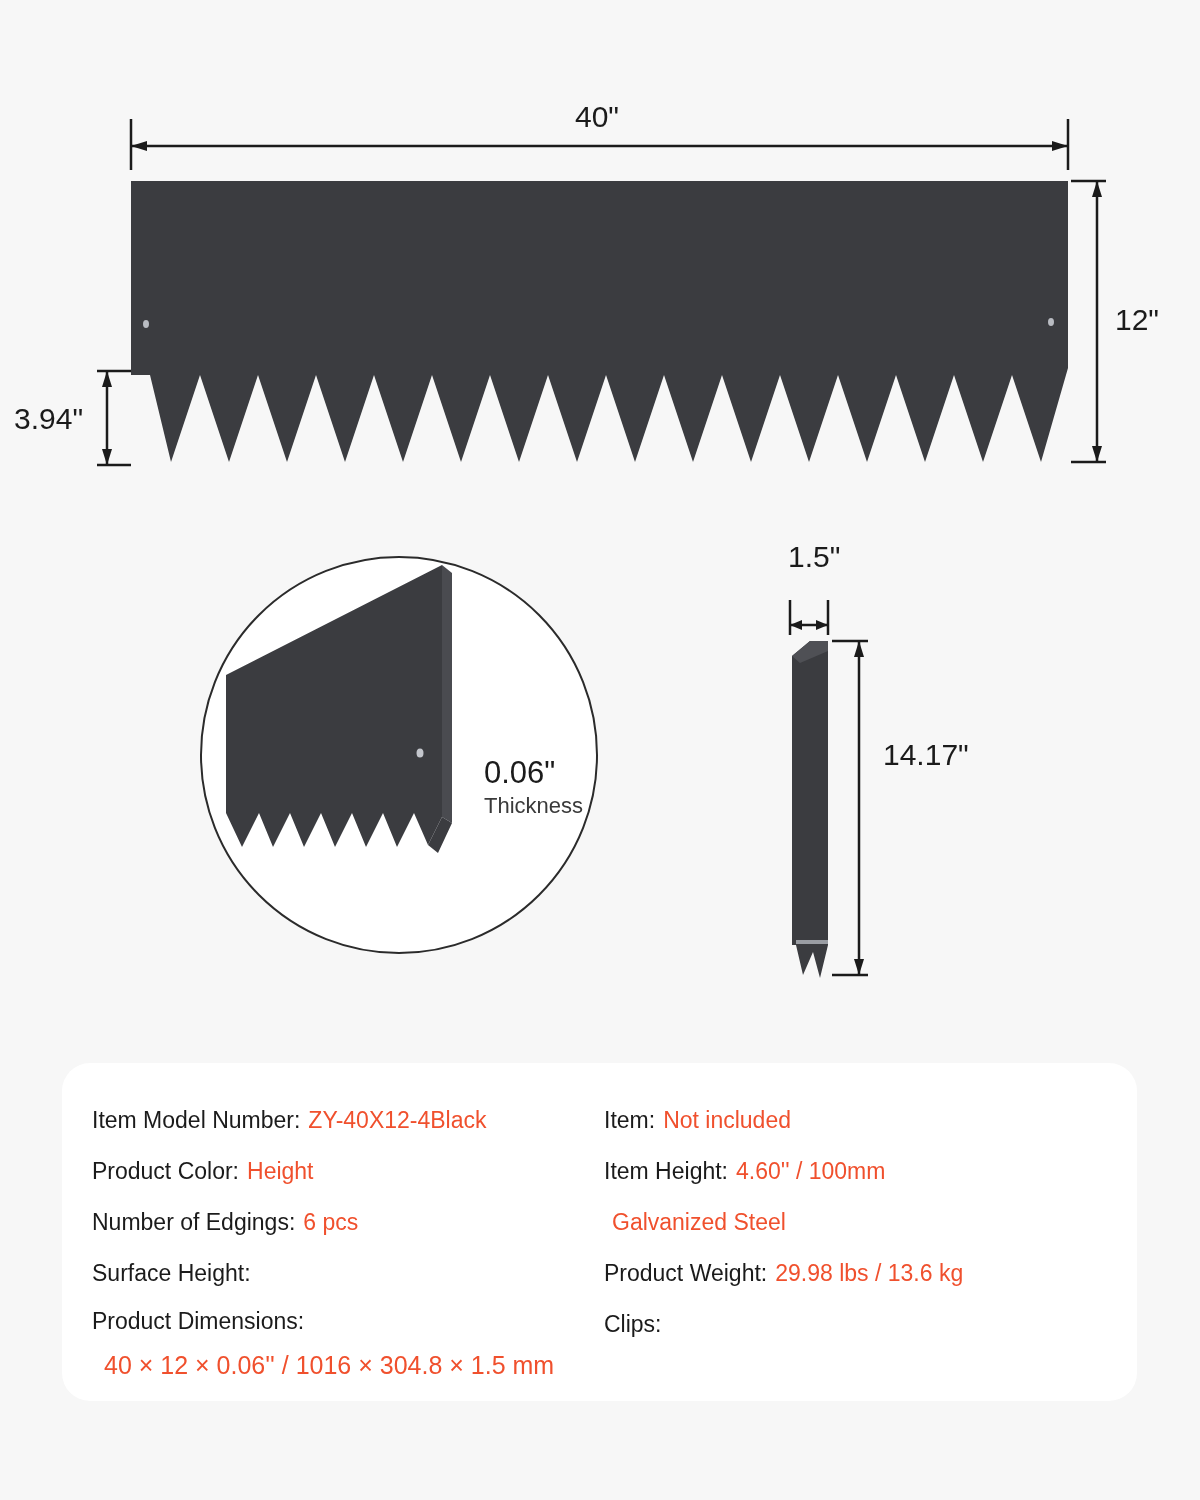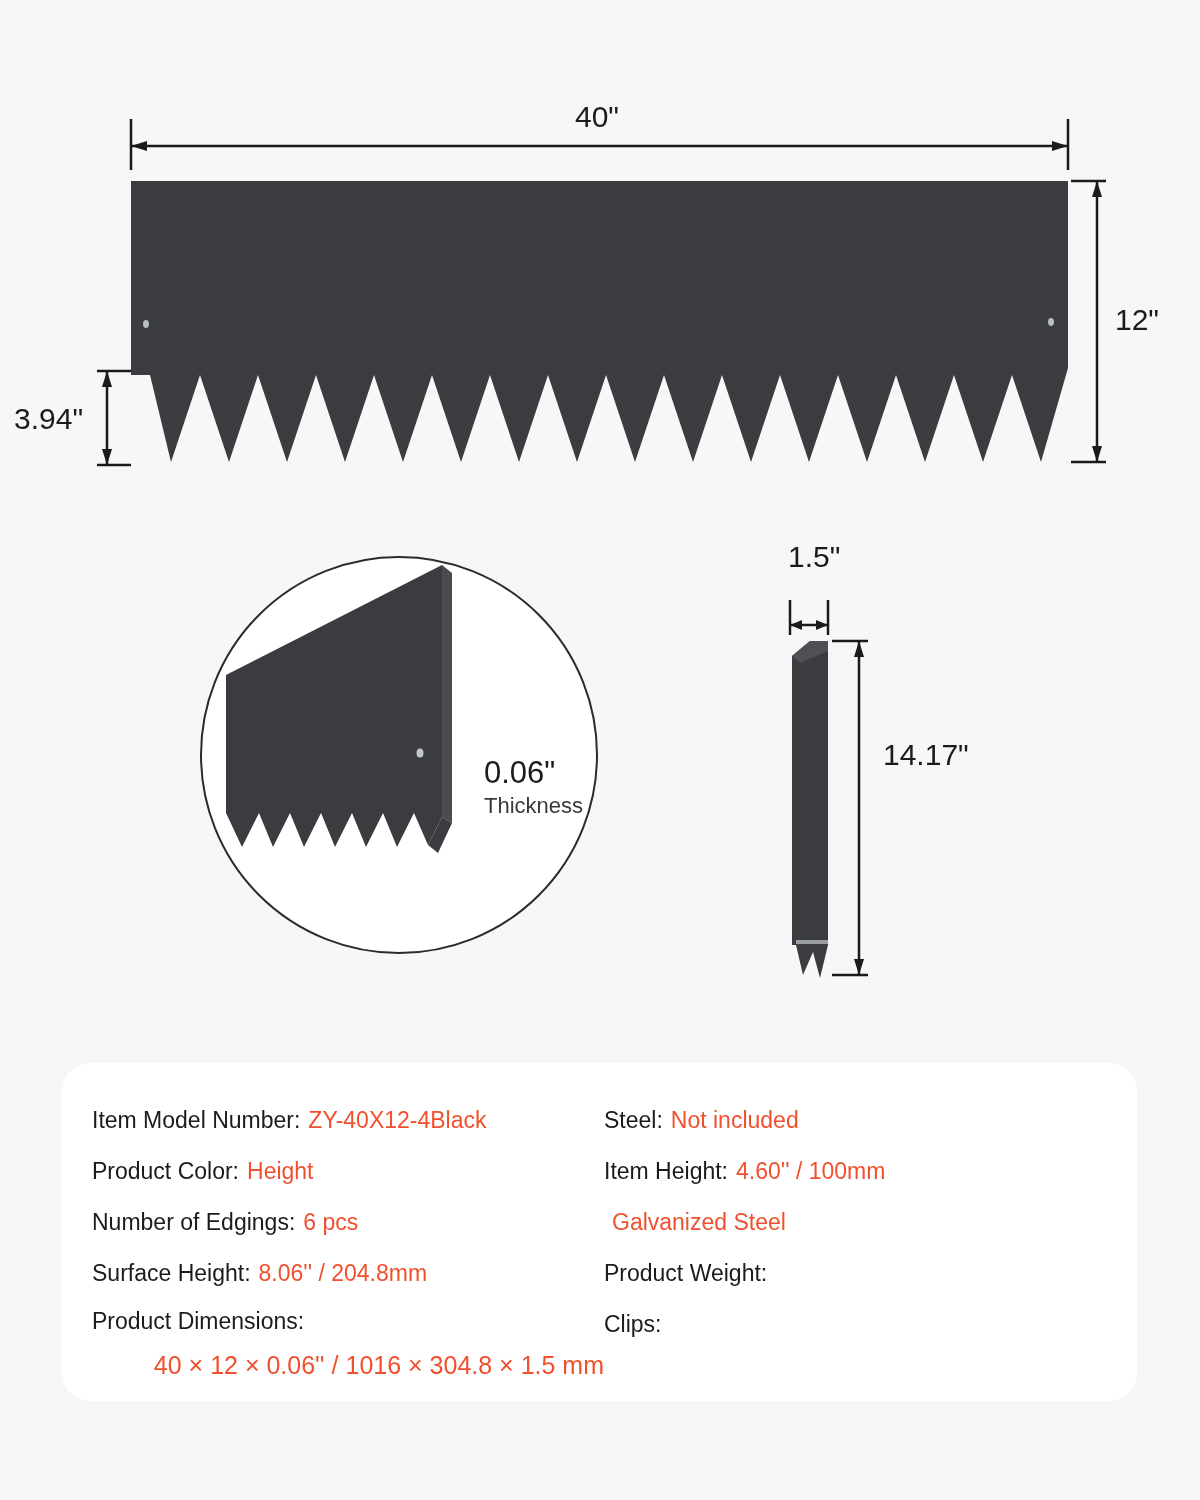--- a/index.html
+++ b/index.html
@@ -79,21 +79,20 @@
     margin-left: 8px;
   }
   .dims-block {
     font-size: 23px;
     line-height: 44px;
   }
   .dims-block .spec-value {
     display: block;
     margin-left: 12px;
     font-size: 25px;
-    text-align: right;
   }
 </style>
 </head>
 <body>
 
 <div class="stage">
 
   <svg id="top-diagram" viewBox="0 0 1200 520">
 
     <g stroke="#1b1b1b" stroke-width="2.5">
@@ -240,21 +239,21 @@
   <div class="dimlabel" style="left:883px; top:738px;">14.17"</div>
 
   <div id="spec-card">
     <div class="spec-grid">
 
       <div class="spec-row">
         <span class="spec-label">Item Model Number:</span>
         <span class="spec-value">ZY-40X12-4Black</span>
       </div>
       <div class="spec-row">
-        <span class="spec-label">Steel:</span>
+        <span class="spec-label">Item:</span>
         <span class="spec-value">Not included</span>
       </div>
 
       <div class="spec-row">
         <span class="spec-label">Product Color:</span>
         <span class="spec-value">Height</span>
       </div>
       <div class="spec-row">
         <span class="spec-label">Item Height:</span>
         <span class="spec-value">4.60'' / 100mm</span>
@@ -263,24 +262,24 @@
       <div class="spec-row">
         <span class="spec-label">Number of Edgings:</span>
         <span class="spec-value">6 pcs</span>
       </div>
       <div class="spec-row">
         <span class="spec-value">Galvanized Steel</span>
       </div>
 
       <div class="spec-row">
         <span class="spec-label">Surface Height:</span>
-        <span class="spec-value">8.06'' / 204.8mm</span>
       </div>
       <div class="spec-row">
         <span class="spec-label">Product Weight:</span>
+        <span class="spec-value">29.98 lbs / 13.6 kg</span>
       </div>
 
       <div class="dims-block">
         <span class="spec-label">Product Dimensions:</span>
         <span class="spec-value">40 × 12 × 0.06'' / 1016 × 304.8 × 1.5 mm</span>
       </div>
       <div class="spec-row">
         <span class="spec-label">Clips:</span>
       </div>
 

